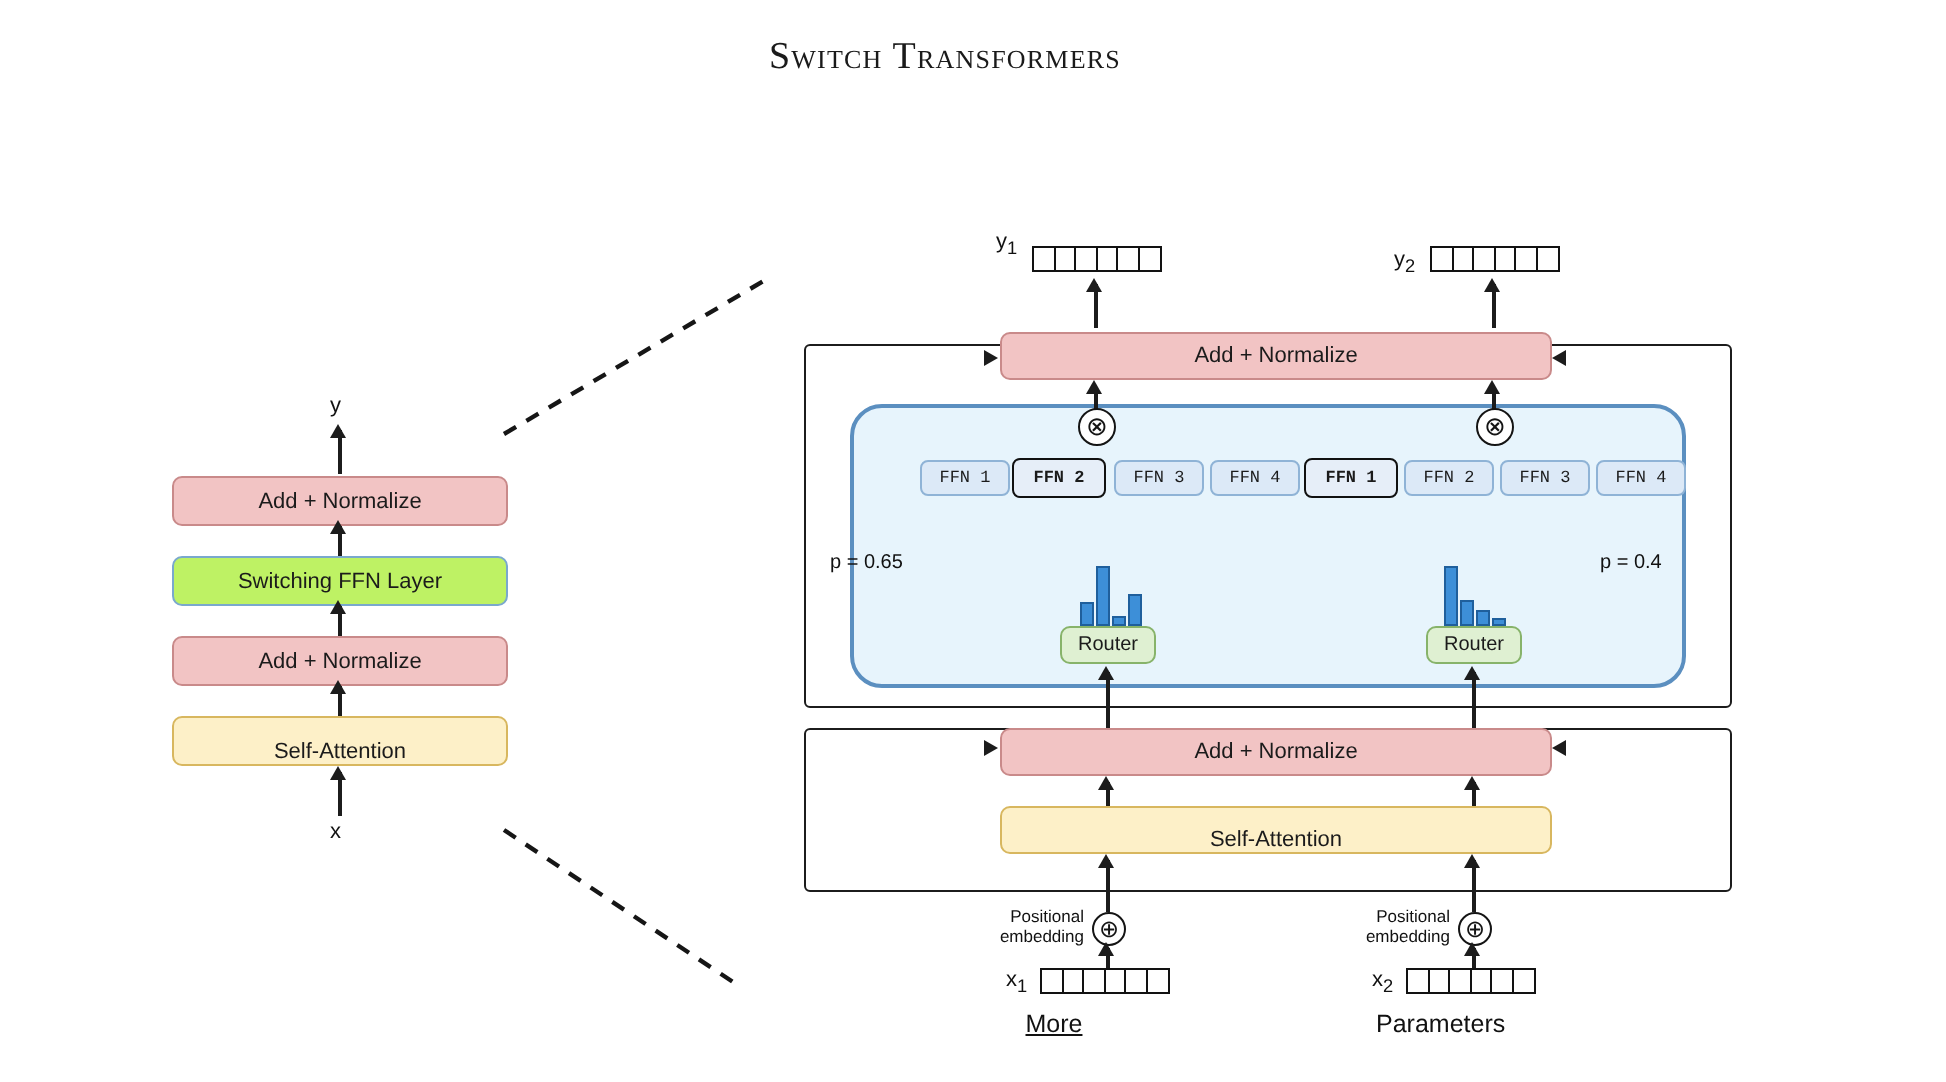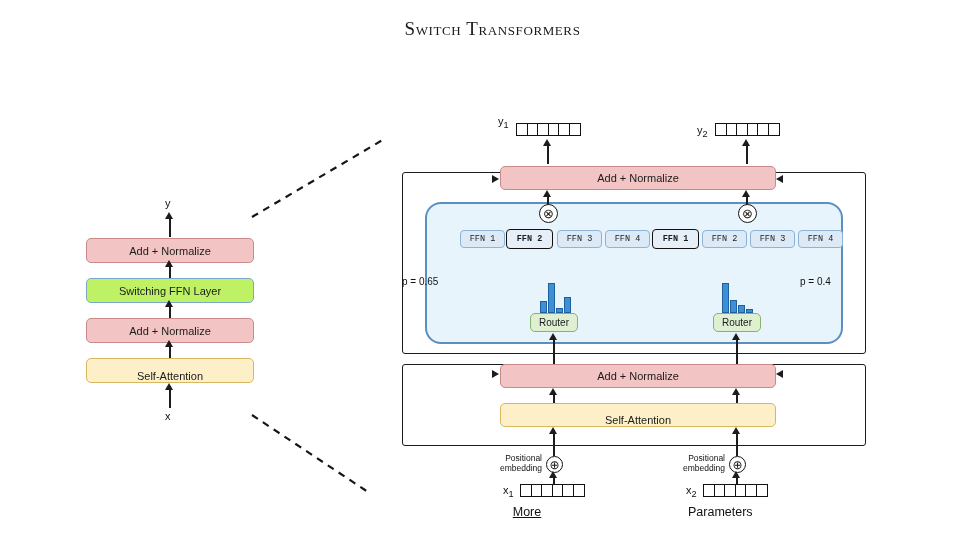--- a/index.html
+++ b/index.html
@@ -19,21 +19,20 @@
     position: absolute;
     top: 18px;
     left: 0;
     width: 945px;
     text-align: center;
     font-family: "Liberation Serif", serif;
     font-size: 19px;
     font-variant: small-caps;
     letter-spacing: 0.6px;
     color: #1a1a1a;
-    margin-left: 20px;
   }
   .abs { position: absolute; }
 
   
   .blk {
     position: absolute;
     box-sizing: border-box;
     border-radius: 5px;
     display: flex;
     align-items: center;
@@ -253,21 +252,21 @@
   <div class="blk blk-ffn" style="left:702px; top:230px; width:45px; height:18px;">
     <span>FFN 2</span>
   </div>
   <div class="blk blk-ffn" style="left:750px; top:230px; width:45px; height:18px;">
     <span>FFN 3</span>
   </div>
   <div class="blk blk-ffn" style="left:798px; top:230px; width:45px; height:18px;">
     <span>FFN 4</span>
   </div>
 
-  <div class="lbl lbl-p" style="left:402px; top:276px;">p = 0.65</div>
+  <div class="lbl lbl-p" style="left:415px; top:276px;">p = 0.65</div>
   <div class="lbl lbl-p" style="left:800px; top:276px;">p = 0.4</div>
 
   <div class="histo" style="left:540px; top:283px; height:30px;">
     <div class="bar" style="width:7px; height:12px;"></div>
     <div class="bar" style="width:7px; height:30px;"></div>
     <div class="bar" style="width:7px; height:5px;"></div>
     <div class="bar" style="width:7px; height:16px;"></div>
   </div>
   <div class="histo" style="left:722px; top:283px; height:30px;">
     <div class="bar" style="width:7px; height:30px;"></div>

